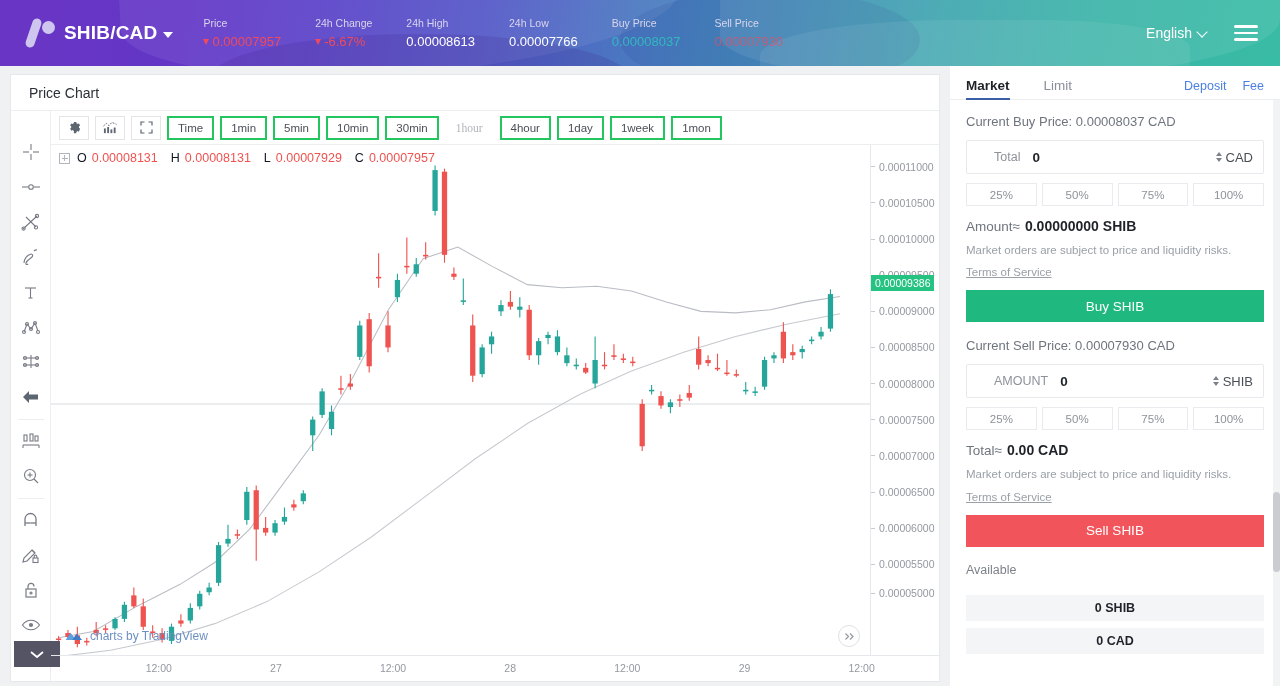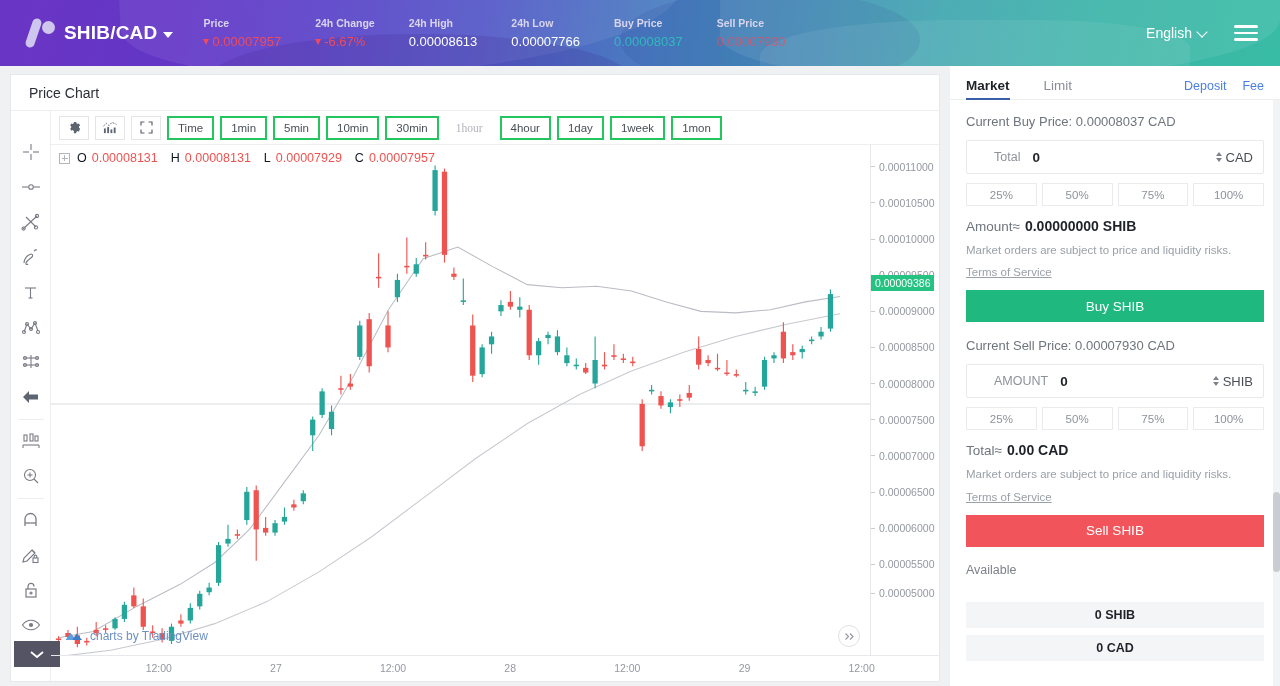--- a/index.html
+++ b/index.html
@@ -77,21 +77,21 @@
   .caret-down {
     width: 0; height: 0; margin-top: 3px;
     border-left: 5px solid transparent;
     border-right: 5px solid transparent;
     border-top: 6px solid #fff;
   }
 
   .stats { display: flex; align-items: center; margin-left: 30px; }
   .stat { margin-right: 34px; }
   .stat-label {
-    font-size: 10.5px; color: #d9d5ee; font-weight: bold;
+    font-size: 10.5px; color: #d9d5ee; font-weight: normal;
     margin-bottom: 5px; white-space: nowrap;
   }
   .stat-value {
     font-size: 13px; color: #ffffff; white-space: nowrap;
     display: flex; align-items: center; gap: 3px;
   }
   .arrow-down-small {
     width: 0; height: 0;
     border-left: 3.5px solid transparent;
     border-right: 3.5px solid transparent;
@@ -292,21 +292,21 @@
     font-size: 11.5px; color: #9aa0a8; text-decoration: underline;
     display: inline-block; margin-bottom: 12px; cursor: pointer;
   }
   .cta {
     height: 32px; width: 100%; border: none; color: #fff;
     font-size: 13.5px; display: flex; align-items: center; justify-content: center;
     margin-bottom: 16px; cursor: pointer;
   }
   .cta.buy  { background: #1fb980; }
   .cta.sell { background: #f2545b; }
-  .avail-label { font-size: 12.5px; color: #7d828a; margin-bottom: 25px; }
+  .avail-label { font-size: 12.5px; color: #7d828a; margin-bottom: 18px; }
   .avail-row {
     height: 26px; background: #f4f5f7; margin-bottom: 7px;
     display: flex; align-items: center; justify-content: center;
     font-size: 12.5px; color: #1f2329; font-weight: bold;
   }
   .panel-scrollbar {
     position: absolute; right: 0; top: 34px;
     width: 7px; height: 586px; background: #f2f3f5;
   }
   .panel-scrollbar i {

